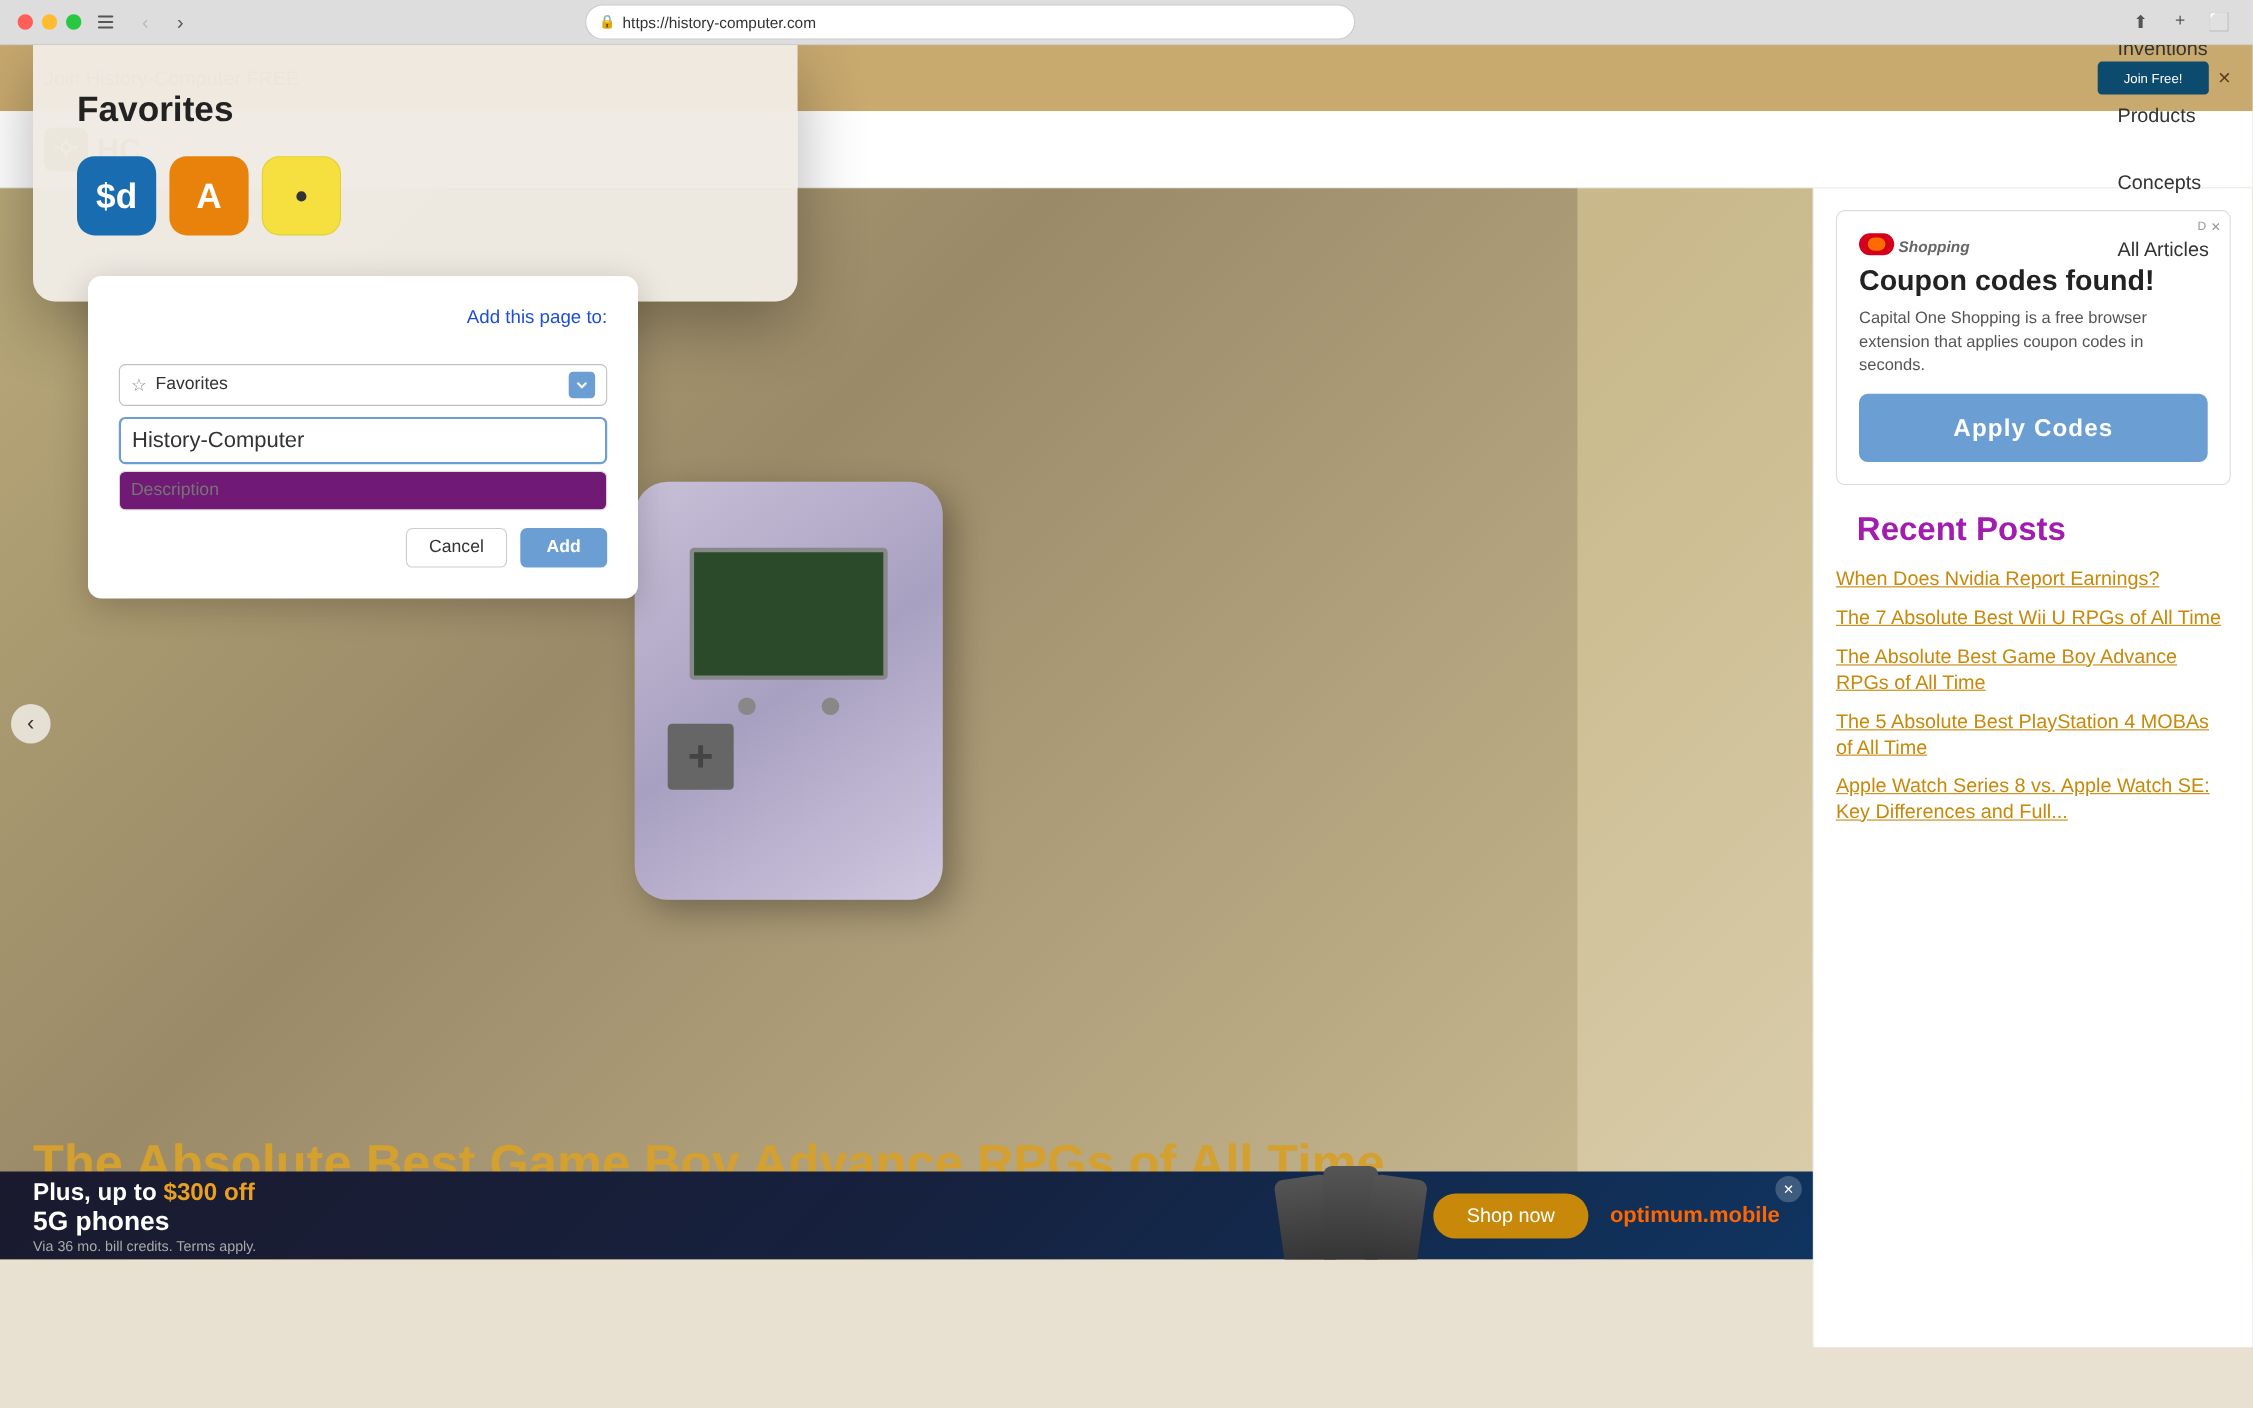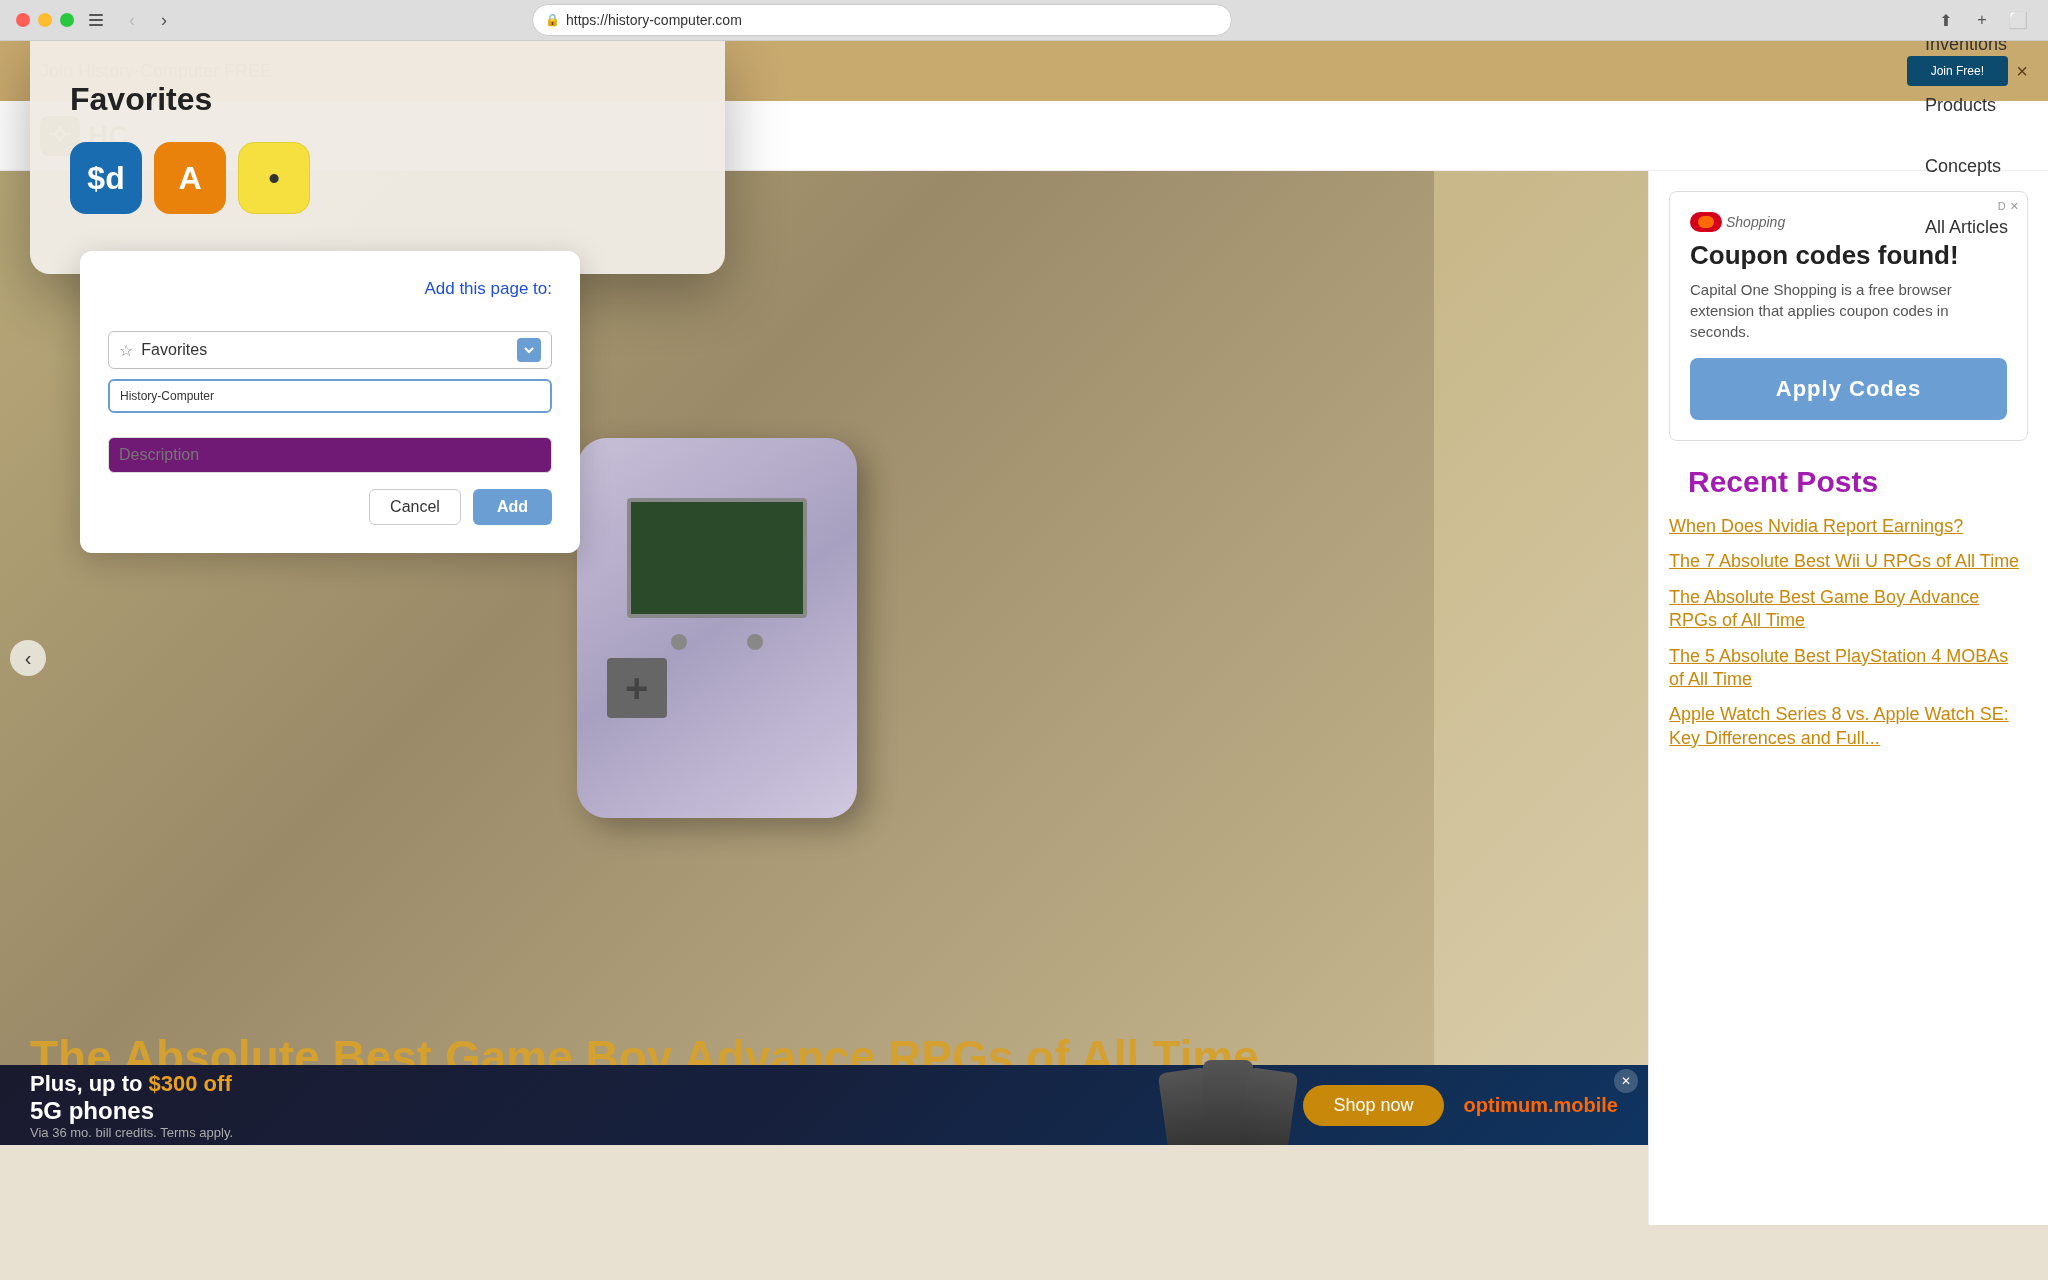--- a/index.html
+++ b/index.html
@@ -211,22 +211,23 @@
       padding: 20px;
       margin-bottom: 24px;
       position: relative;
     }
     .ad-badge {
       position: absolute; top: 8px; right: 8px;
       font-size: 11px; color: #999;
       display: flex; gap: 4px;
     }
     .capital-one-logo {
-      display: flex; align-items: center; gap: 4px;
+      display: flex; align-items: flex-end; gap: 4px;
       margin-bottom: 8px;
+      font-weight: bold;
     }
     .co-logo-circle {
       width: 32px; height: 20px;
       background: #d4001c;
       border-radius: 10px;
       position: relative;
     }
     .co-logo-circle::after {
       content: '';
       position: absolute;
@@ -388,23 +389,23 @@
       background: #6b9fd4;
       border-radius: 4px;
       display: flex; align-items: center; justify-content: center;
       color: white; font-size: 12px;
     }
     .dialog-name-input {
       width: 100%;
       border: 2px solid #6b9fd4;
       border-radius: 6px;
       padding: 8px 10px;
-      font-size: 12px; color: #333;
+      font-size: 20px; color: #333;
       outline: none;
-      margin-bottom: 24px;
+      margin-bottom: 6px;
       background: white;
     }
     .dialog-desc-input {
       width: 100%;
       border: 1px solid #ddd;
       border-radius: 6px;
       padding: 8px 10px;
       font-size: 16px; color: #bbb;
       outline: none;
       margin-bottom: 16px;

